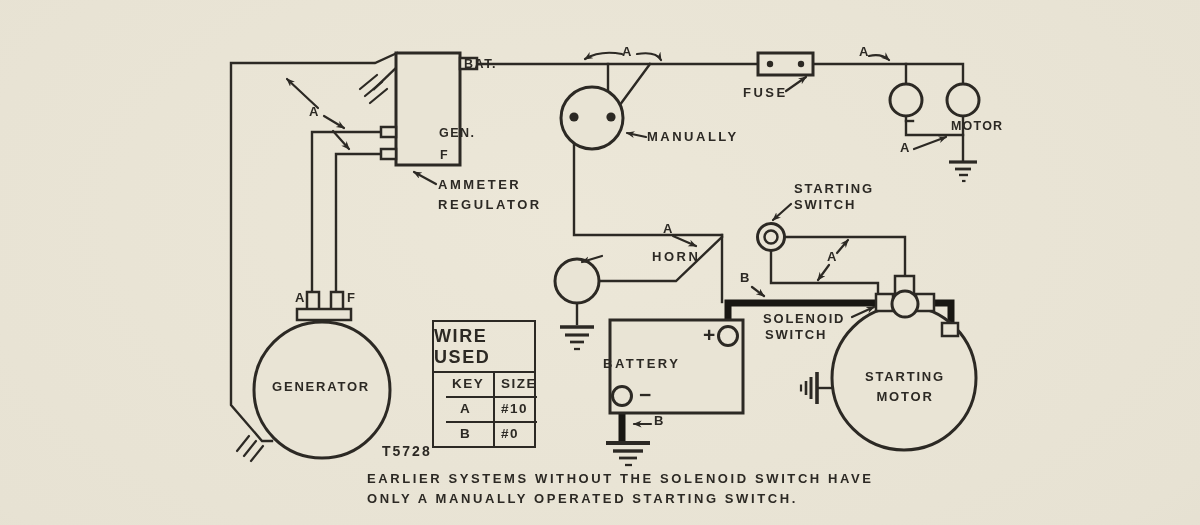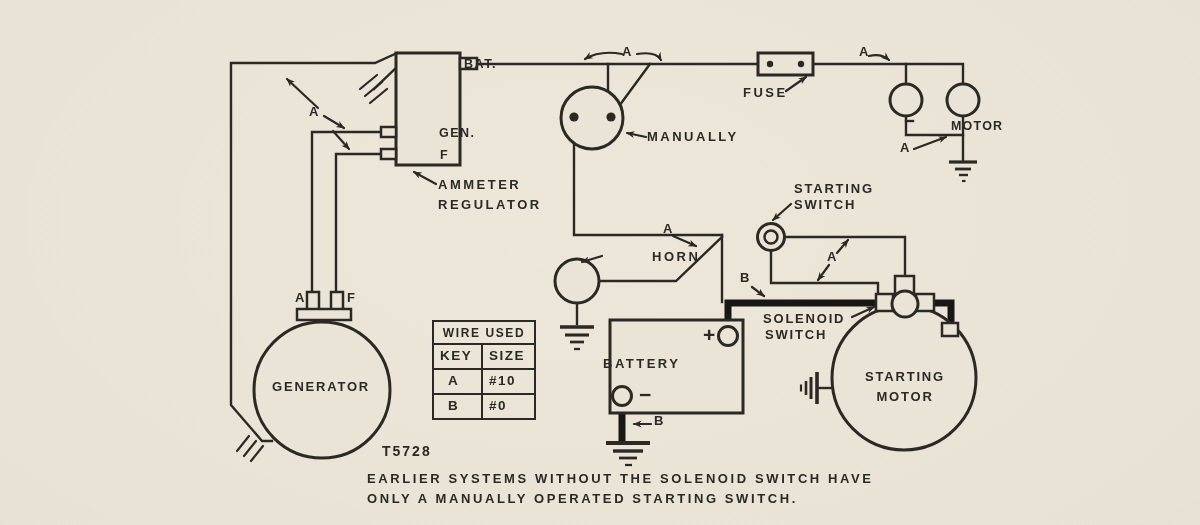--- a/index.html
+++ b/index.html
@@ -30,23 +30,23 @@
   .caption{position:absolute;color:var(--ink,#2c2924);font-weight:bold;font-size:13px;letter-spacing:2.6px;white-space:nowrap;}
   .fignum{position:absolute;color:var(--ink,#2c2924);font-weight:bold;font-size:14px;letter-spacing:2px;white-space:nowrap;}
   
   .wire-table{
     position:absolute;left:432px;top:320px;width:100px;
     border:2.6px solid var(--ink,#2c2924);color:var(--ink,#2c2924);
     font-weight:bold;
   }
   .wt-title{
     border-bottom:2.4px solid var(--ink,#2c2924);
-    text-align:center;font-size:12px;letter-spacing:1.6px;padding:4px 0 3px 0;
-  }
-  .wt-grid{display:grid;grid-template-columns:47px 1fr;}
+    text-align:left;font-size:18px;letter-spacing:1.6px;padding:4px 0 3px 0;
+  }
+  .wt-grid{display:grid;grid-template-columns:47px 1fr;padding-left:12px;}
   .wt-cell{
     border-top:2.2px solid var(--ink,#2c2924);
     font-size:13.5px;letter-spacing:1.5px;
     padding:3px 0 3px 6px;height:17px;
   }
   .wt-grid .wt-cell:nth-child(1),.wt-grid .wt-cell:nth-child(2){border-top:none;}
   .wt-r{border-left:2.2px solid var(--ink,#2c2924);}
   .wt-c{padding-left:14px;}
 </style>
 </head>

